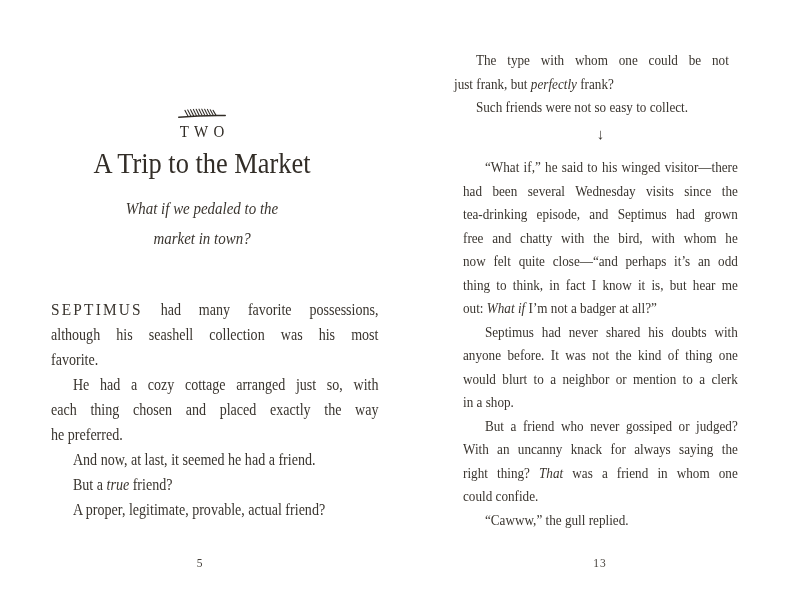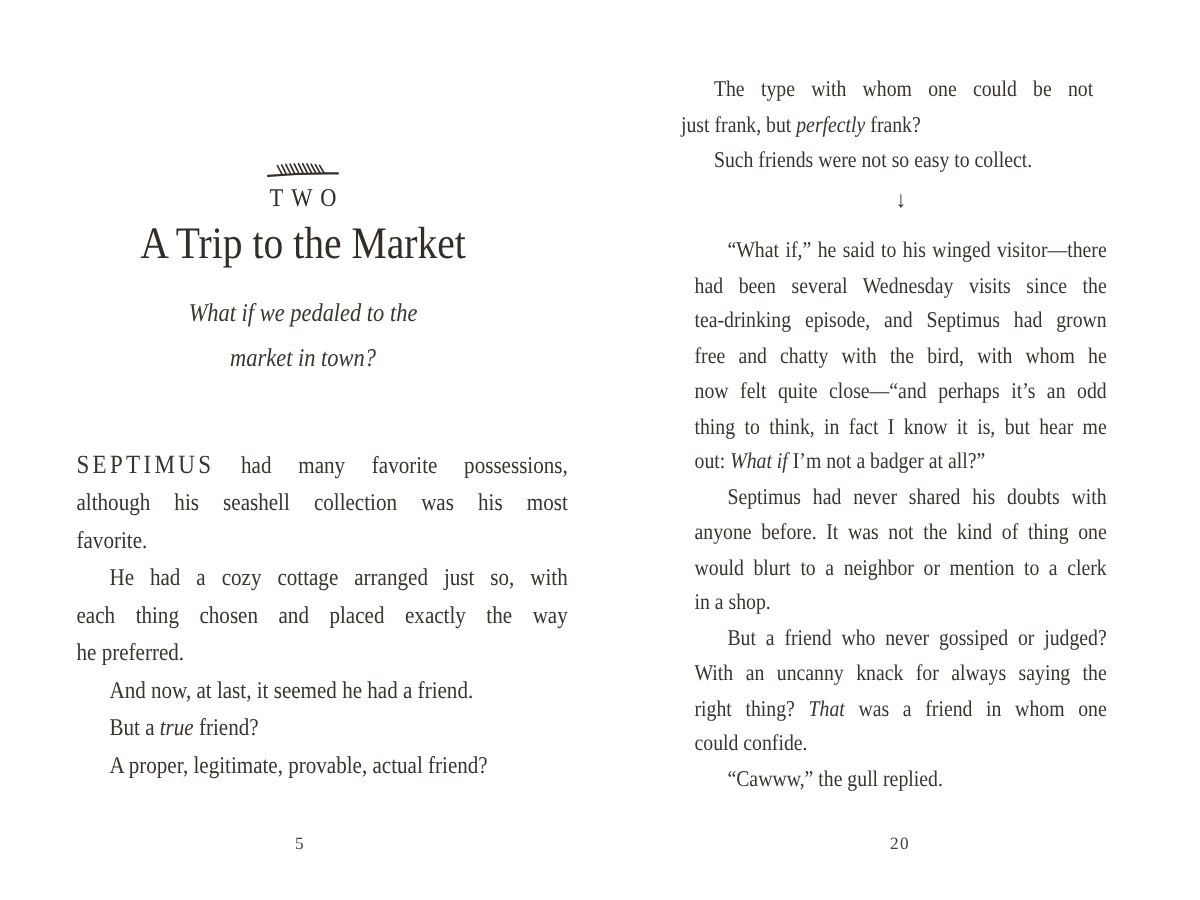--- a/index.html
+++ b/index.html
@@ -124,13 +124,13 @@
       <div class="line just"><span>would blurt to a neighbor or mention to a clerk</span></div>
       <div class="line"><span>in a shop.</span></div>
       <div class="line just ind"><span>But a friend who never gossiped or judged?</span></div>
       <div class="line just"><span>With an uncanny knack for always saying the</span></div>
       <div class="line just"><span>right thing? </span><span class="seg-i">That</span><span> was a friend in whom one</span></div>
       <div class="line"><span>could confide.</span></div>
       <div class="line ind"><span>“Cawww,” the gull replied.</span></div>
     </div>
 </div>
 
-<div class="page-number pn-right">20</div>
+<div class="page-number pn-right">13</div>
 
 </body></html>

